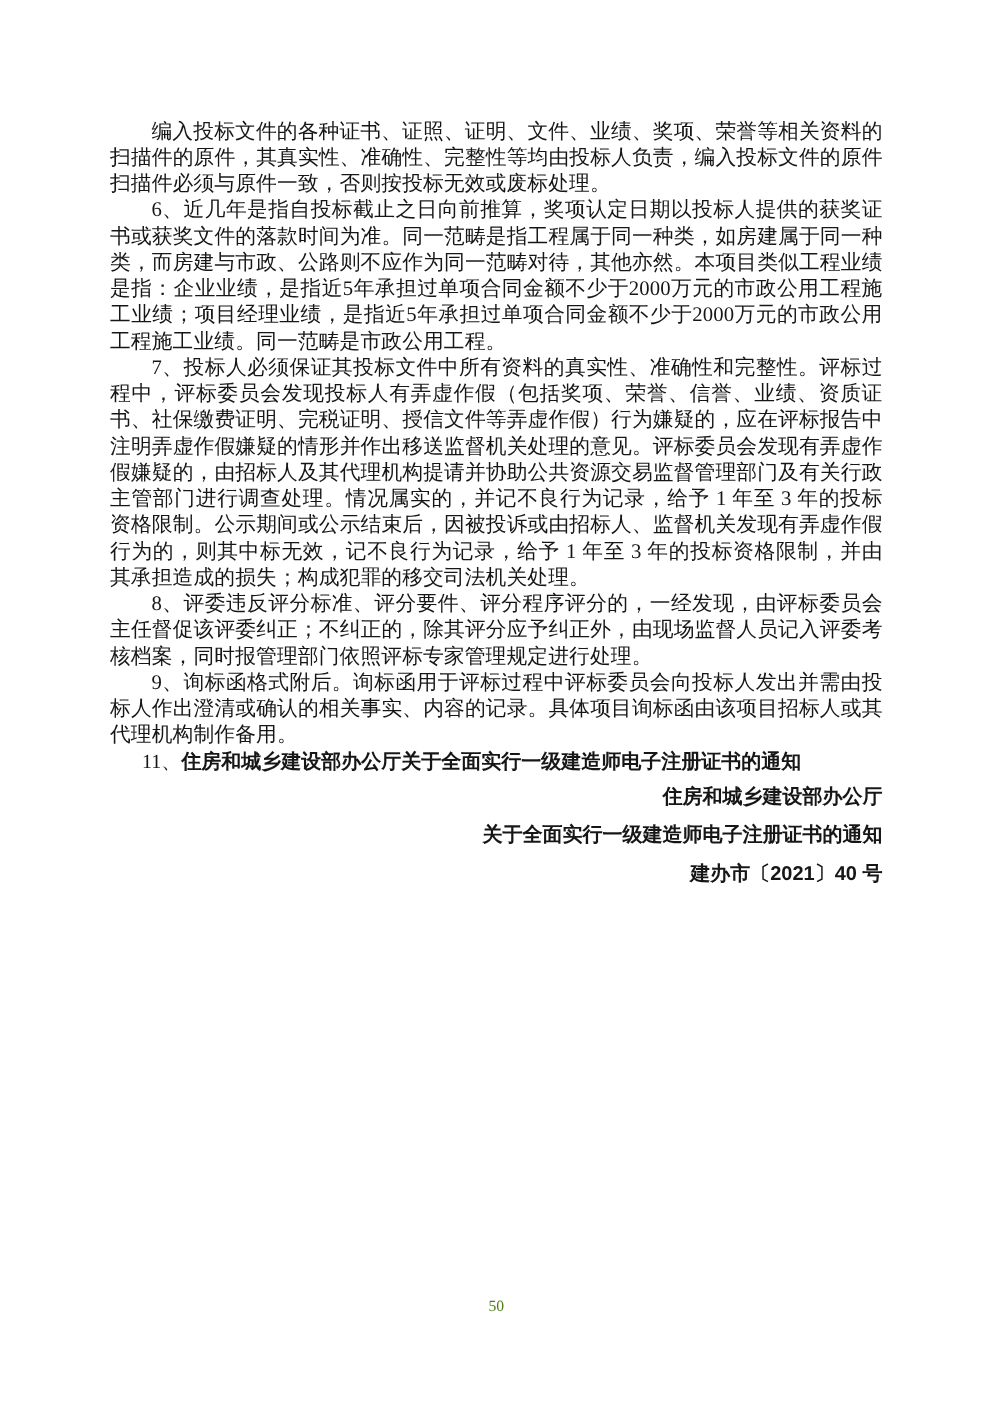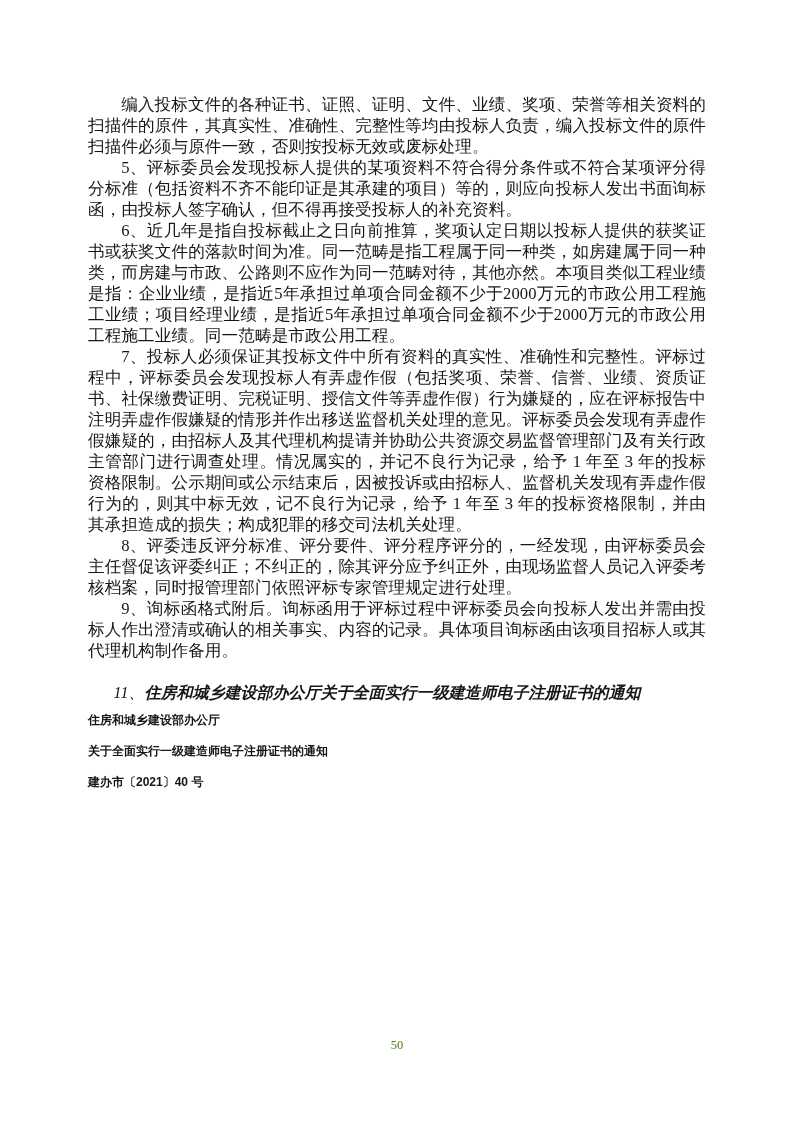--- a/index.html
+++ b/index.html
@@ -24,41 +24,40 @@
   }
   .content p.body {
     margin: 0;
     font-size: 16.6px;
     line-height: 21px;
     text-align: justify;
     text-indent: 2em;
     letter-spacing: 0.1px;
   }
   .h-item {
-    margin: 20px 0 0 0;
+    margin: 0 0 0 0;
     font-size: 16px;
     line-height: 24px;
     text-indent: 1.6em;
     white-space: nowrap;
-    font-style: italic;
   }
   .h-num {
     font-family: "Liberation Serif", "DejaVu Serif", serif;
     font-weight: normal;
   }
   .h-title {
     font-family: "Liberation Sans", "DejaVu Sans", sans-serif;
     font-weight: bold;
   }
   .h-center {
     margin: 0;
-    text-align: left;
+    text-align: right;
     font-family: "Liberation Sans", "DejaVu Sans", sans-serif;
     font-weight: bold;
-    font-size: 12px;
+    font-size: 16px;
     line-height: 31px;
   }
   .footer {
     position: absolute;
     top: 1038px;
     left: 0;
     width: 100%;
     text-align: center;
     font-size: 12.5px;
     color: #4d7c0f;
@@ -69,21 +68,20 @@
 <body>
 
 <div class="page">
   <div class="content">
 
     <div>
 
         <p class="body">编入投标文件的各种证书、证照、证明、文件、业绩、奖项、荣誉等相关资料的扫描件的原件，其真实性、准确性、完整性等均由投标人负责，编入投标文件的原件扫描件必须与原件一致，否则按投标无效或废标处理。</p>
 
 
-        <p class="body">5、评标委员会发现投标人提供的某项资料不符合得分条件或不符合某项评分得分标准（包括资料不齐不能印证是其承建的项目）等的，则应向投标人发出书面询标函，由投标人签字确认，但不得再接受投标人的补充资料。</p>
 
         <p class="body">6、近几年是指自投标截止之日向前推算，奖项认定日期以投标人提供的获奖证书或获奖文件的落款时间为准。同一范畴是指工程属于同一种类，如房建属于同一种类，而房建与市政、公路则不应作为同一范畴对待，其他亦然。本项目类似工程业绩是指：企业业绩，是指近5年承担过单项合同金额不少于2000万元的市政公用工程施工业绩；项目经理业绩，是指近5年承担过单项合同金额不少于2000万元的市政公用工程施工业绩。同一范畴是市政公用工程。</p>
 
         <p class="body">7、投标人必须保证其投标文件中所有资料的真实性、准确性和完整性。评标过程中，评标委员会发现投标人有弄虚作假（包括奖项、荣誉、信誉、业绩、资质证书、社保缴费证明、完税证明、授信文件等弄虚作假）行为嫌疑的，应在评标报告中注明弄虚作假嫌疑的情形并作出移送监督机关处理的意见。评标委员会发现有弄虚作假嫌疑的，由招标人及其代理机构提请并协助公共资源交易监督管理部门及有关行政主管部门进行调查处理。情况属实的，并记不良行为记录，给予 1 年至 3 年的投标资格限制。公示期间或公示结束后，因被投诉或由招标人、监督机关发现有弄虚作假行为的，则其中标无效，记不良行为记录，给予 1 年至 3 年的投标资格限制，并由其承担造成的损失；构成犯罪的移交司法机关处理。</p>
 
         <p class="body">8、评委违反评分标准、评分要件、评分程序评分的，一经发现，由评标委员会主任督促该评委纠正；不纠正的，除其评分应予纠正外，由现场监督人员记入评委考核档案，同时报管理部门依照评标专家管理规定进行处理。</p>
 
         <p class="body">9、询标函格式附后。询标函用于评标过程中评标委员会向投标人发出并需由投标人作出澄清或确认的相关事实、内容的记录。具体项目询标函由该项目招标人或其代理机构制作备用。</p>
 
       </div>

